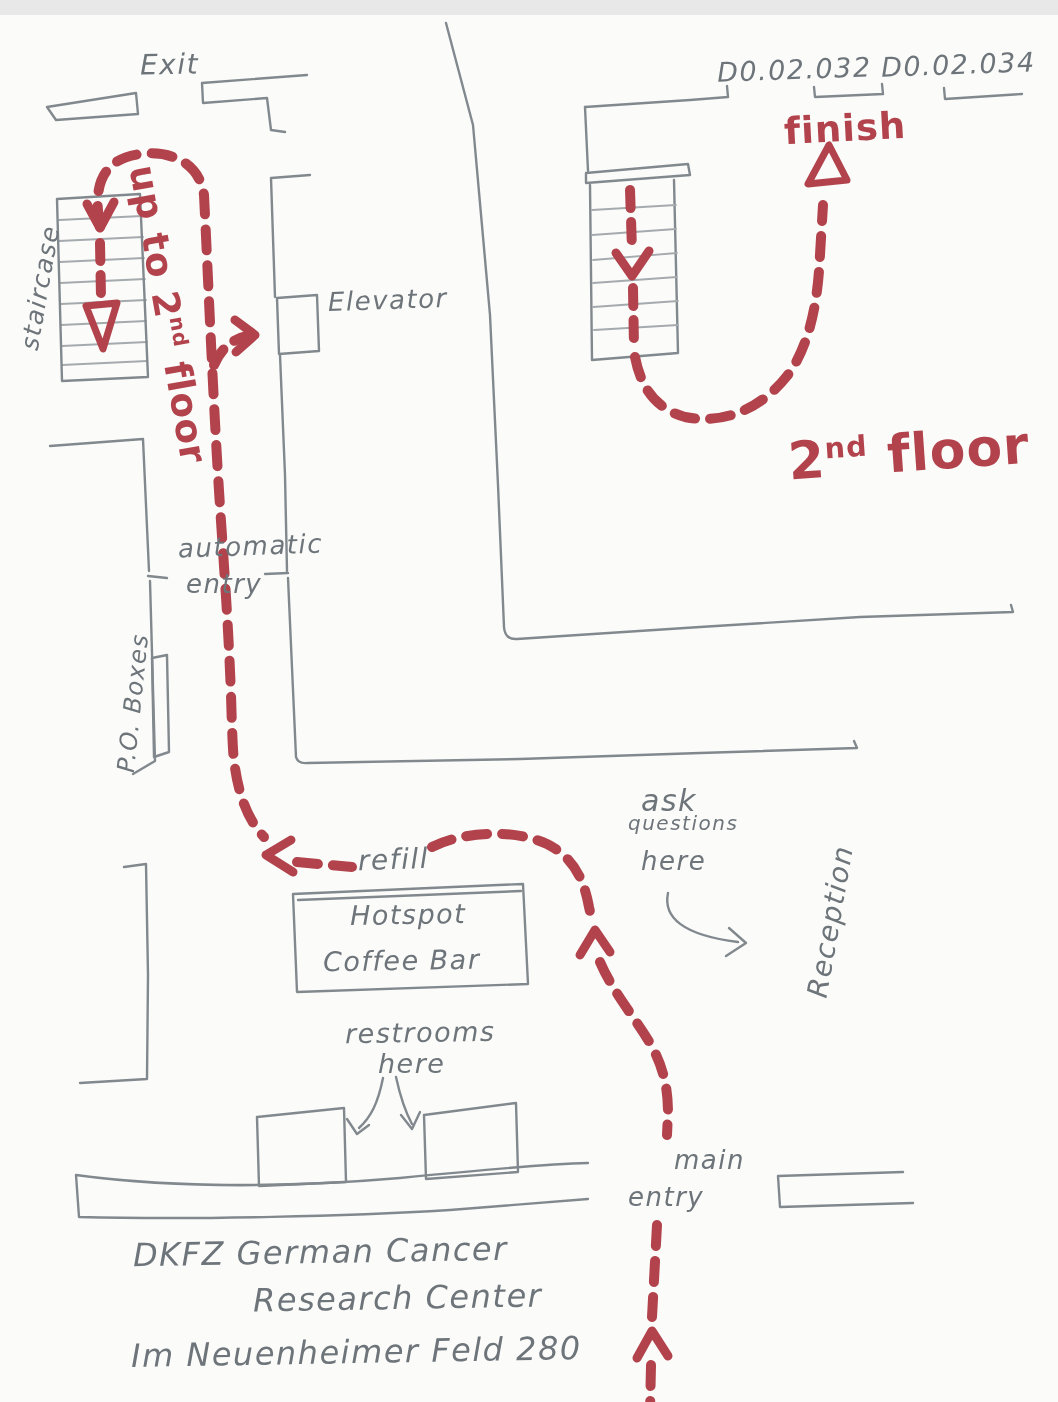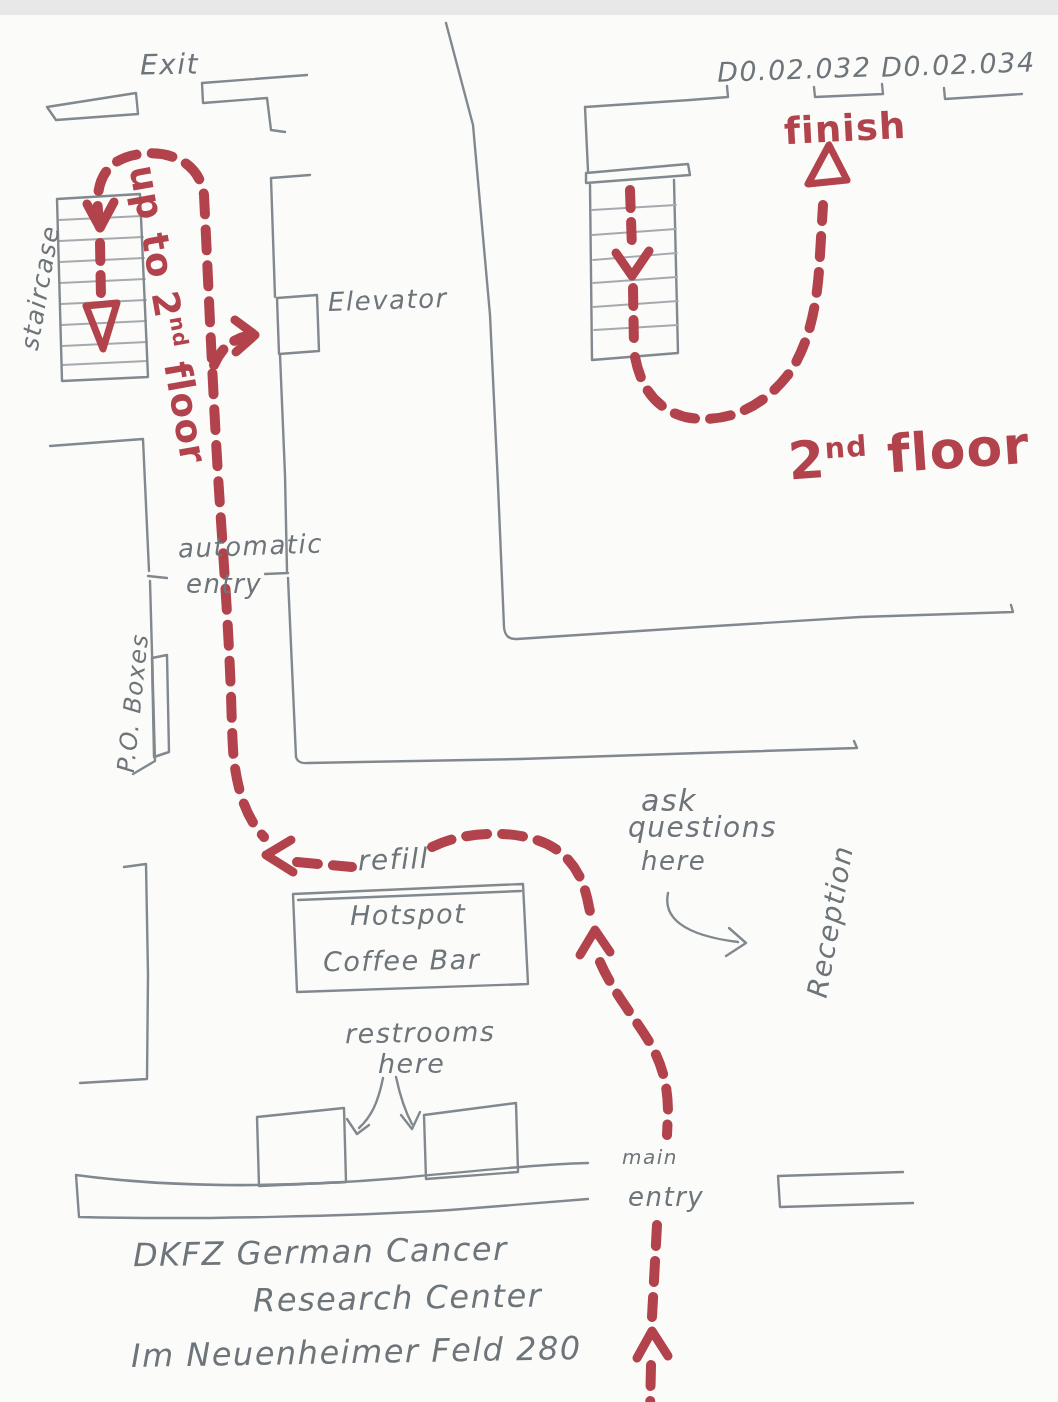--- a/index.html
+++ b/index.html
@@ -134,28 +134,28 @@
   <div class="lbl red-lbl" style="left:788px;top:408px;font-size:52px;transform:rotate(-4deg);">
     <span>2</span><span class="sup">nd</span><span> floor</span>
   </div>
 
   <div class="lbl" style="left:358px;top:828px;font-size:28px;transform:rotate(-2deg);">refill</div>
 
   <div class="lbl" style="left:350px;top:884px;font-size:27px;transform:rotate(-1deg);">Hotspot</div>
   <div class="lbl" style="left:323px;top:930px;font-size:27px;transform:rotate(-1deg);">Coffee Bar</div>
 
   <div class="lbl" style="left:641px;top:768px;font-size:30px;">ask</div>
-  <div class="lbl" style="left:628px;top:796px;font-size:28px;text-align:right;">questions</div>
+  <div class="lbl" style="left:628px;top:796px;font-size:20px;text-align:right;">questions</div>
   <div class="lbl" style="left:641px;top:831px;font-size:26px;">here</div>
 
   <div class="lbl rot" style="left:755px;top:892px;width:150px;font-size:28px;transform:rotate(-80deg);">Reception</div>
 
   <div class="lbl" style="left:345px;top:1002px;font-size:27px;transform:rotate(-1deg);">restrooms</div>
   <div class="lbl" style="left:378px;top:1033px;font-size:27px;">here</div>
 
-  <div class="lbl" style="left:622px;top:1130px;font-size:20px;">main</div>
+  <div class="lbl" style="left:674px;top:1130px;font-size:26px;">main</div>
   <div class="lbl" style="left:628px;top:1167px;font-size:26px;text-align:center;">entry</div>
 
   <div class="lbl" style="left:133px;top:1218px;font-size:32px;transform:rotate(-1deg);">DKFZ  German  Cancer</div>
   <div class="lbl" style="left:253px;top:1264px;font-size:32px;transform:rotate(-1deg);">Research  Center</div>
   <div class="lbl" style="left:131px;top:1318px;font-size:32px;transform:rotate(-1deg);">Im  Neuenheimer  Feld  280</div>
 
 </div>
 
 </body></html>

